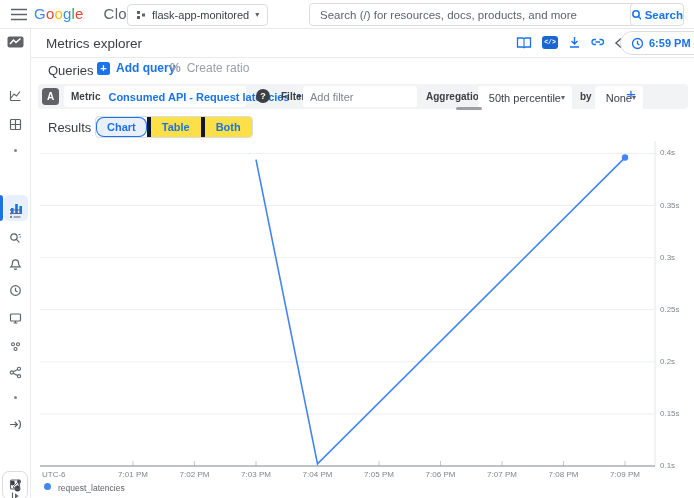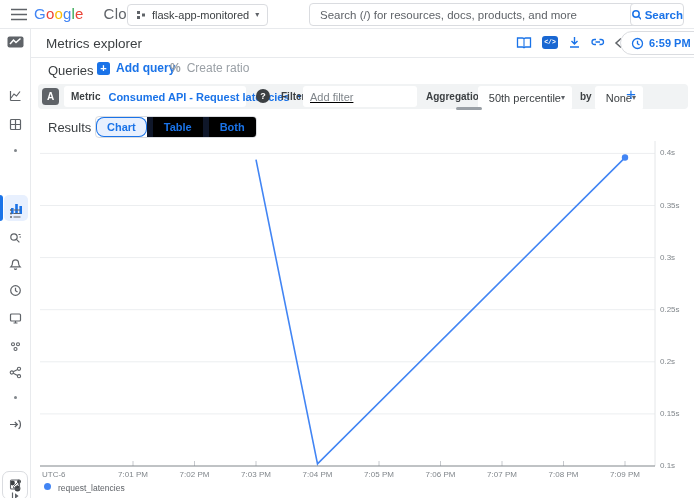--- a/index.html
+++ b/index.html
@@ -52,31 +52,31 @@
   .strip .badge{position:absolute;left:4px;top:4px;width:17px;height:17px;background:#5f6368;border-radius:3.5px;
       color:#fff;font-size:10px;font-weight:bold;display:flex;align-items:center;justify-content:center;}
   .wbox{position:absolute;top:2px;height:21px;background:#fff;border-radius:3px;display:flex;align-items:center;box-sizing:border-box;}
   .metric-card{left:26px;width:182px;padding:0 7px;gap:8px;}
   .metric-card .l{font-size:10px;color:#3c4043;font-weight:bold;}
   .metric-card .v{font-size:11px;color:#1a73e8;font-weight:bold;white-space:nowrap;}
   .help{position:absolute;left:218px;top:5px;width:14px;height:14px;border-radius:50%;background:#3c4043;color:#fff;
       font-size:9px;font-weight:bold;display:flex;align-items:center;justify-content:center;}
   .slabel{position:absolute;top:7px;font-size:10px;color:#3c4043;font-weight:bold;}
   .filter-input{position:absolute;left:265px;top:2px;width:114px;height:21px;border:none;border-radius:3px;
-      font-family:"Liberation Sans",sans-serif;font-size:11px;padding:0 7px;outline:none;box-sizing:border-box;text-decoration:underline;}
+      font-family:"Liberation Sans",sans-serif;font-size:11px;padding:0 7px;outline:none;box-sizing:border-box;}
   .filter-input::placeholder{color:#80868b;}
   .dd{justify-content:flex-end;padding:12px 7px;cursor:pointer;}
   .dd .v{font-size:11px;color:#3c4043;white-space:nowrap;}
   .plusbtn{position:absolute;left:588px;top:1px;font-size:17px;color:#1a73e8;cursor:pointer;}
   .underbar{position:absolute;left:418px;top:23px;width:26px;height:3px;background:#9aa0a6;border-radius:2px;}
   
   .rlabel{position:absolute;left:48px;top:120px;font-size:13px;color:#3c4043;}
   .tabs{position:absolute;left:95px;top:116px;display:flex;border:1px solid #dadce0;border-radius:4px;overflow:hidden;}
-  .tab{height:20px;line-height:20px;padding:0 11px;font-size:11px;color:#1a73e8;font-weight:bold;background:#000000;
-      border-left:6px solid #0f172a;cursor:pointer;}
+  .tab{height:20px;line-height:20px;padding:0 11px;font-size:11px;color:#1a73e8;font-weight:bold;background:#fde047;
+      border-left:4px solid #0f172a;cursor:pointer;}
   .tab:first-child{border-left:none;}
   .tab.active{background:#e8f0fe;box-shadow:inset 0 0 0 1px #1a73e8;border-radius:8px;}
   
   #chart-svg{position:absolute;left:0;top:0;pointer-events:none;}
   .ylab{position:absolute;font-size:8px;color:#80868b;}
   .xlab{position:absolute;font-size:8px;color:#80868b;width:44px;text-align:center;}
   .utclab{position:absolute;font-size:8px;color:#80868b;}
   .legend{position:absolute;left:44px;top:483px;display:flex;align-items:flex-start;gap:7px;cursor:pointer;}
   .legend .dot{width:7px;height:7px;border-radius:50%;}
   .legend .txt{font-size:8.5px;color:#5f6368;}

